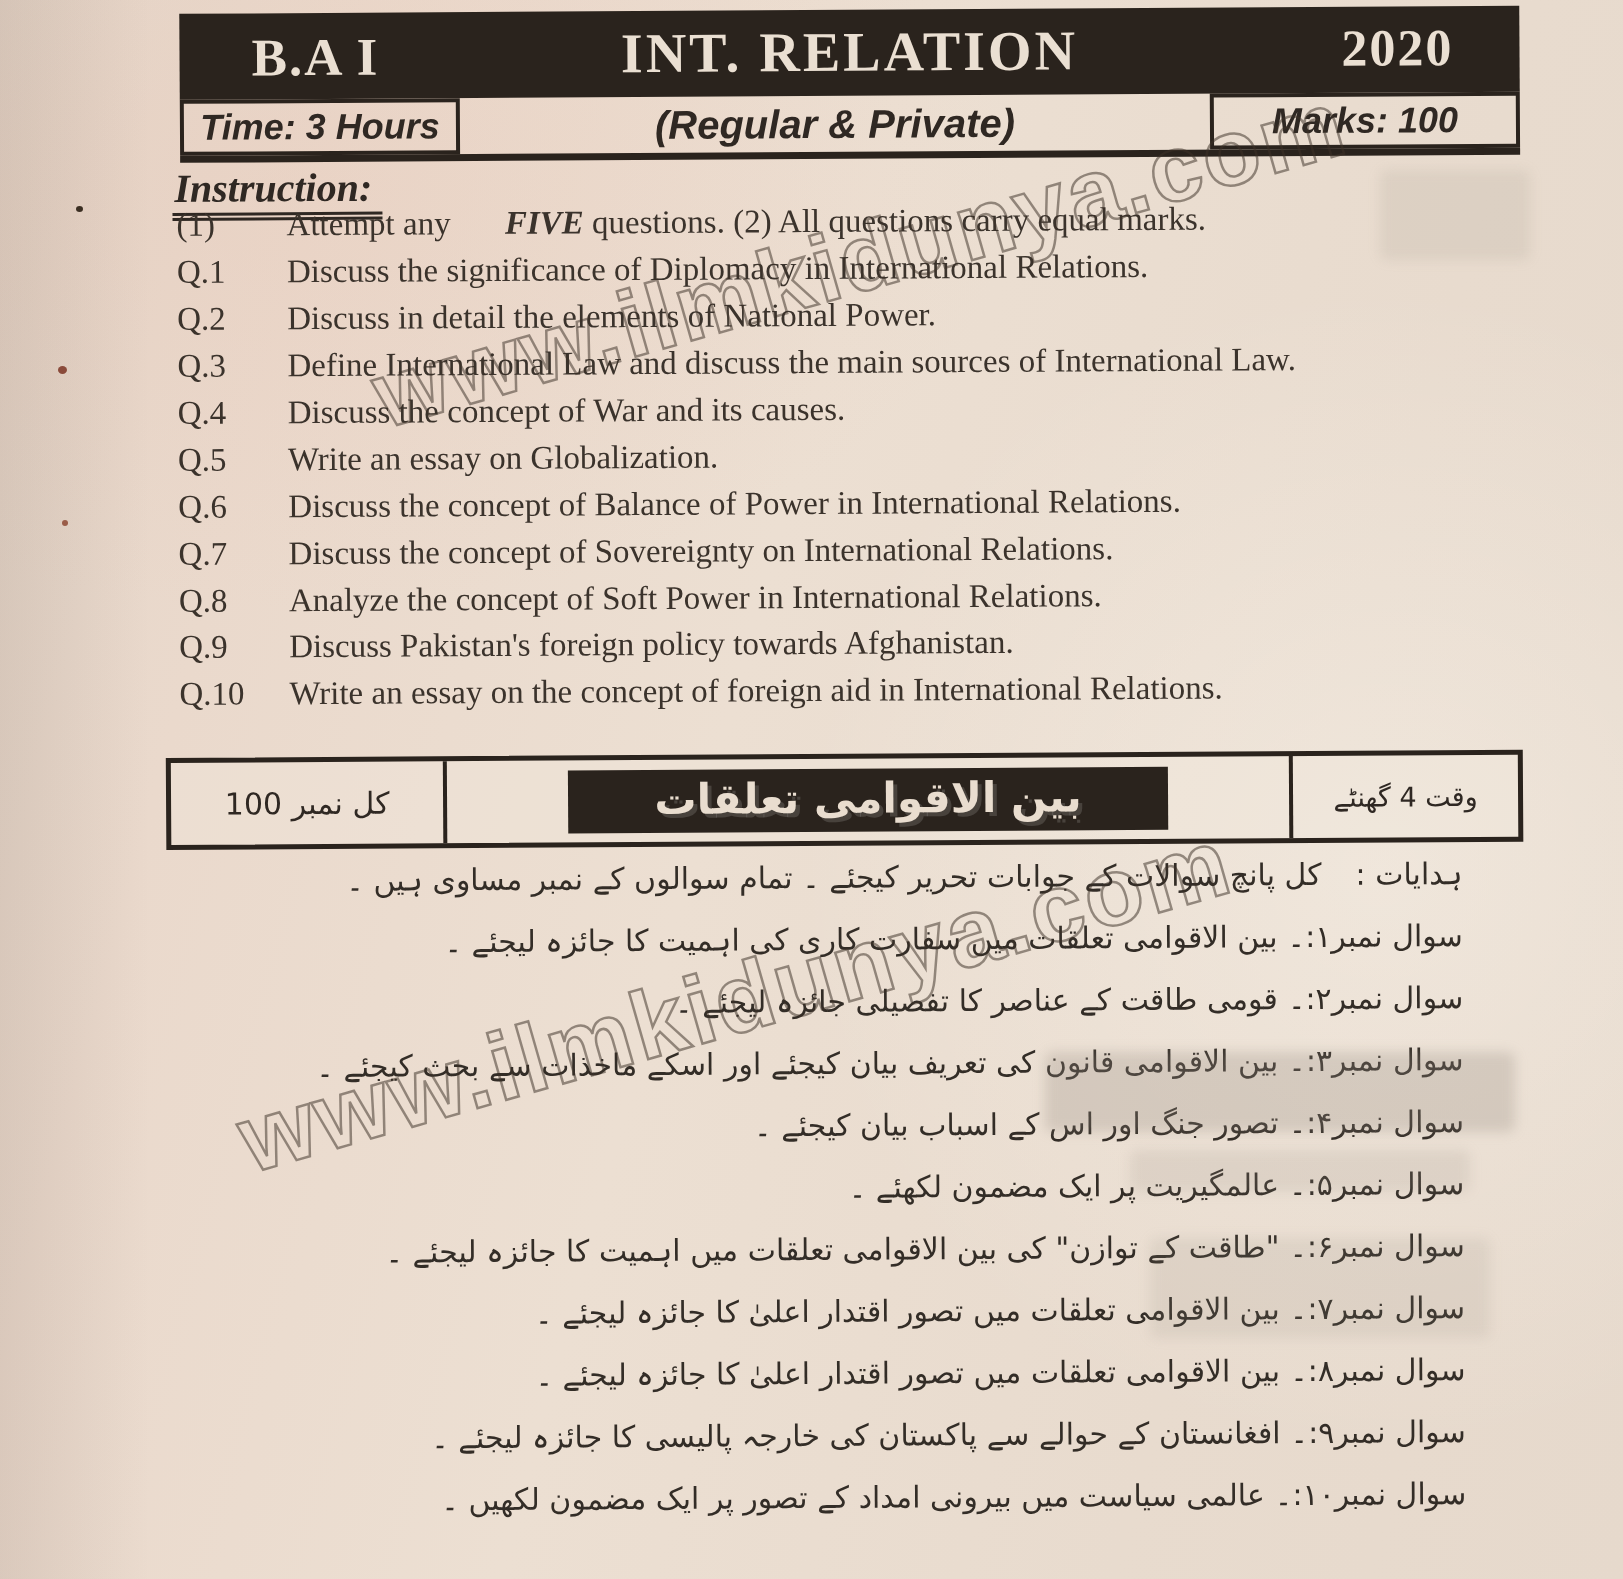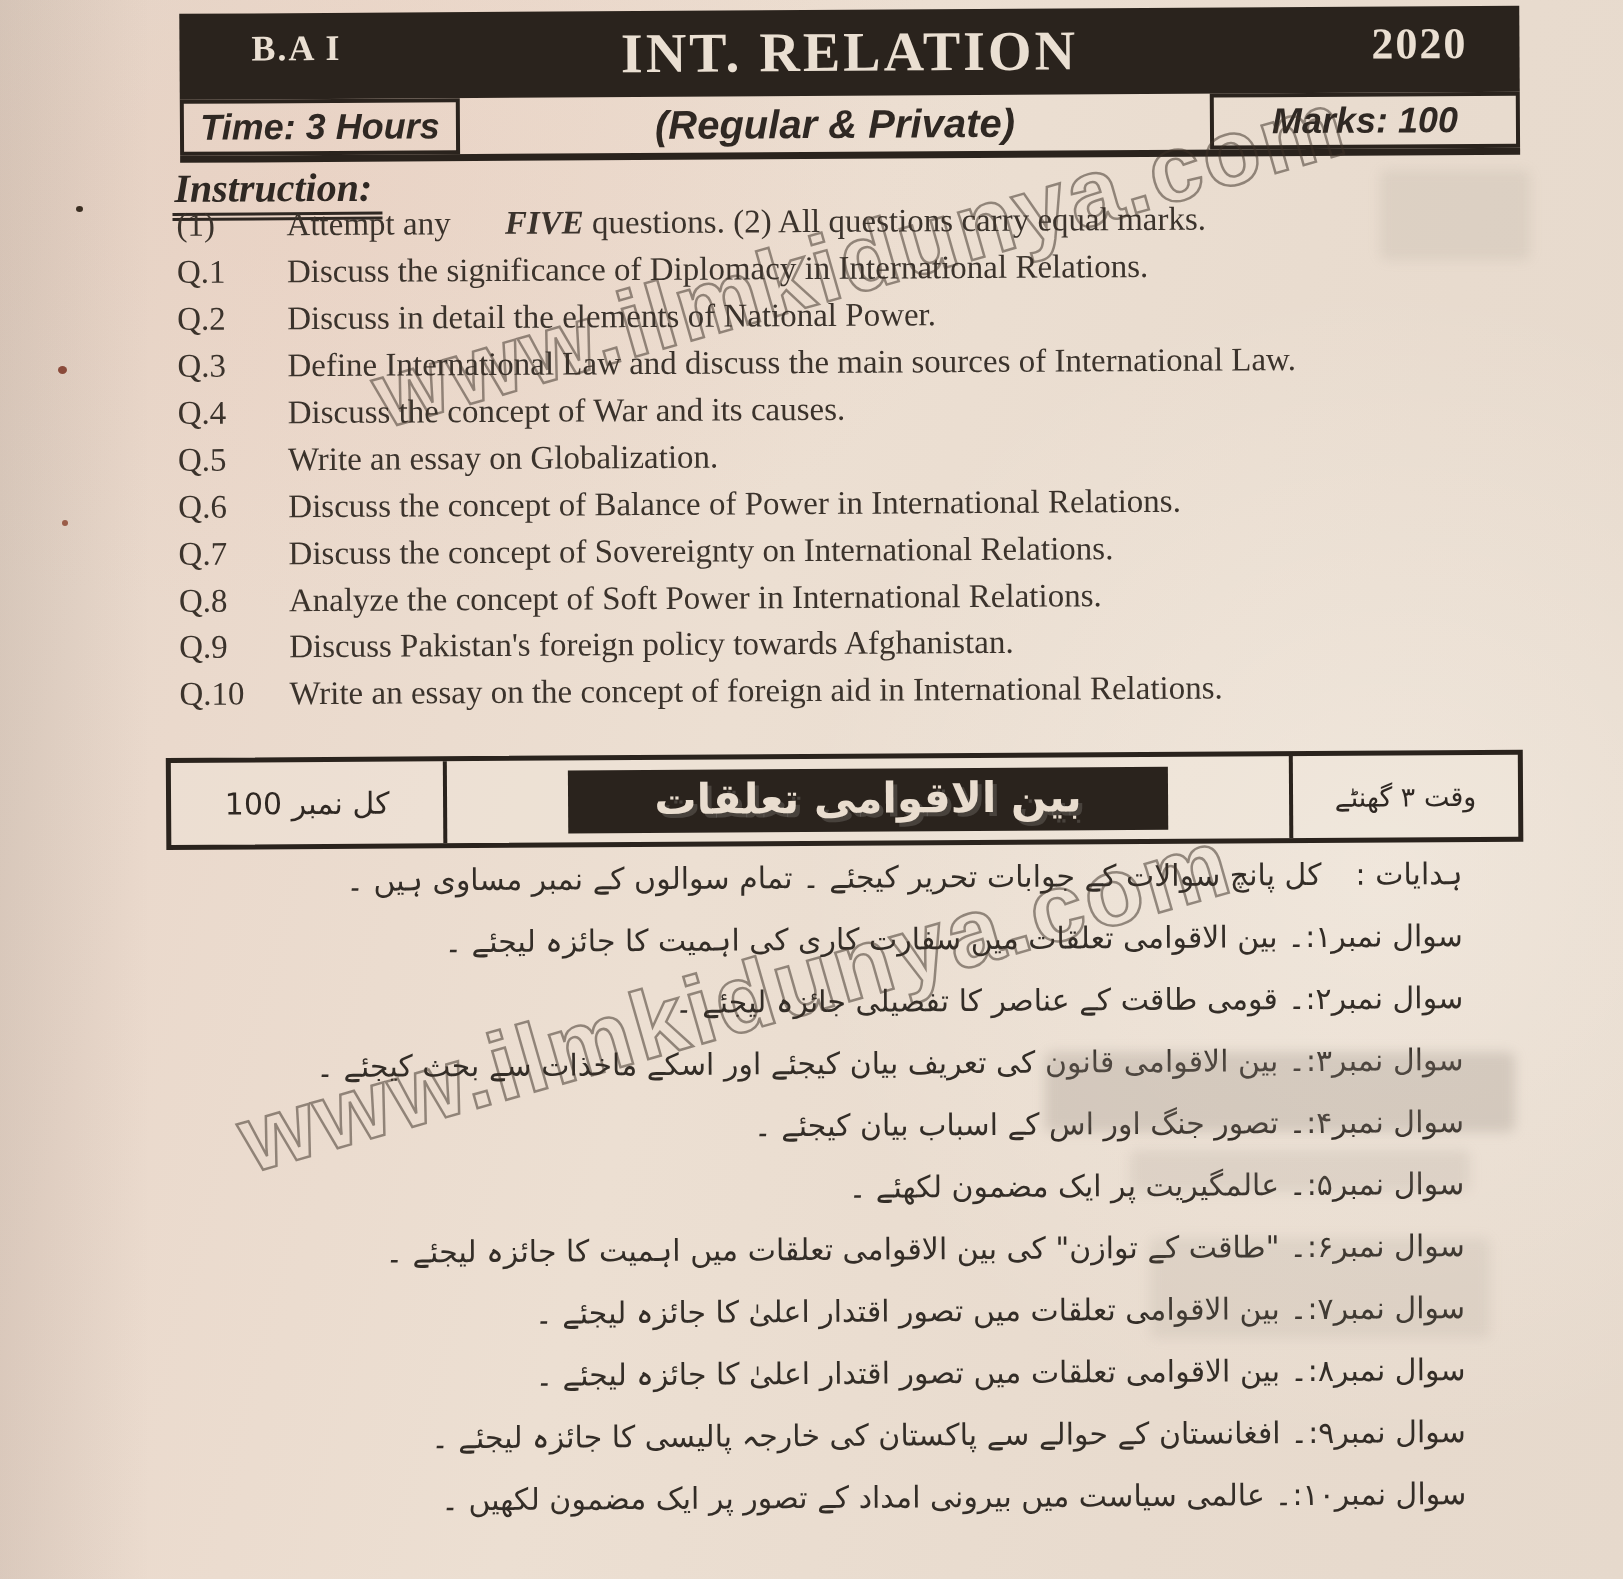--- a/index.html
+++ b/index.html
@@ -18,23 +18,23 @@
   }
   .wrap{position:absolute;left:0;top:0;width:1623px;height:1579px;transform:rotate(-0.35deg);}
   .abs{position:absolute;}
 
   
   .header-bar{
     left:184px;top:10px;width:1340px;height:86px;
     background:#2a231d;color:#eadfd2;
     font-family:"Liberation Serif",serif;font-weight:bold;
   }
-  .hb-course{position:absolute;left:72px;top:14px;font-size:36px;letter-spacing:2px;}
+  .hb-course{position:absolute;left:72px;top:14px;font-size:53px;letter-spacing:2px;}
   .hb-subject{position:absolute;left:50%;top:10px;transform:translateX(-50%);font-size:56px;letter-spacing:3px;}
-  .hb-year{position:absolute;right:52px;top:12px;font-size:44px;letter-spacing:2px;}
+  .hb-year{position:absolute;right:66px;top:12px;font-size:52px;letter-spacing:2px;}
 
   .sub-cell{
     box-sizing:border-box;display:flex;align-items:center;justify-content:center;
     color:#2f2823;font-family:"Liberation Sans",sans-serif;font-style:italic;font-weight:700;
   }
   .time-box{left:184px;top:96px;width:280px;height:56px;border:4px solid #2a231d;font-size:36px;}
   .category-cell{left:468px;top:96px;width:742px;height:56px;font-size:40px;}
   .marks-box{left:1214px;top:96px;width:310px;height:56px;border:4px solid #2a231d;font-size:36px;}
   .header-rule{left:184px;top:152px;width:1340px;height:7px;background:#2a231d;}
 
@@ -178,21 +178,21 @@
     </div>
 
     <div class="abs u-table">
       <div class="u-cell u-cell-marks">
         <span>کل نمبر 100</span>
       </div>
       <div class="u-cell u-cell-title">
         <span class="u-title-box">بین الاقوامی تعلقات</span>
       </div>
       <div class="u-cell u-cell-time">
-        <span>وقت ۳ گھنٹے</span>
+        <span>وقت 4 گھنٹے</span>
       </div>
     </div>
 
     <div class="abs u-list">
       <div class="u-row hidayat">
         <span class="u-label">ہدایات :</span><span>کل پانچ سوالات کے جوابات تحریر کیجئے ۔ تمام سوالوں کے نمبر مساوی ہیں ۔</span>
       </div>
       <div class="u-row">
         <span class="u-label">سوال نمبر۱:۔</span><span>بین الاقوامی تعلقات میں سفارت کاری کی اہمیت کا جائزہ لیجئے ۔</span>
       </div>

